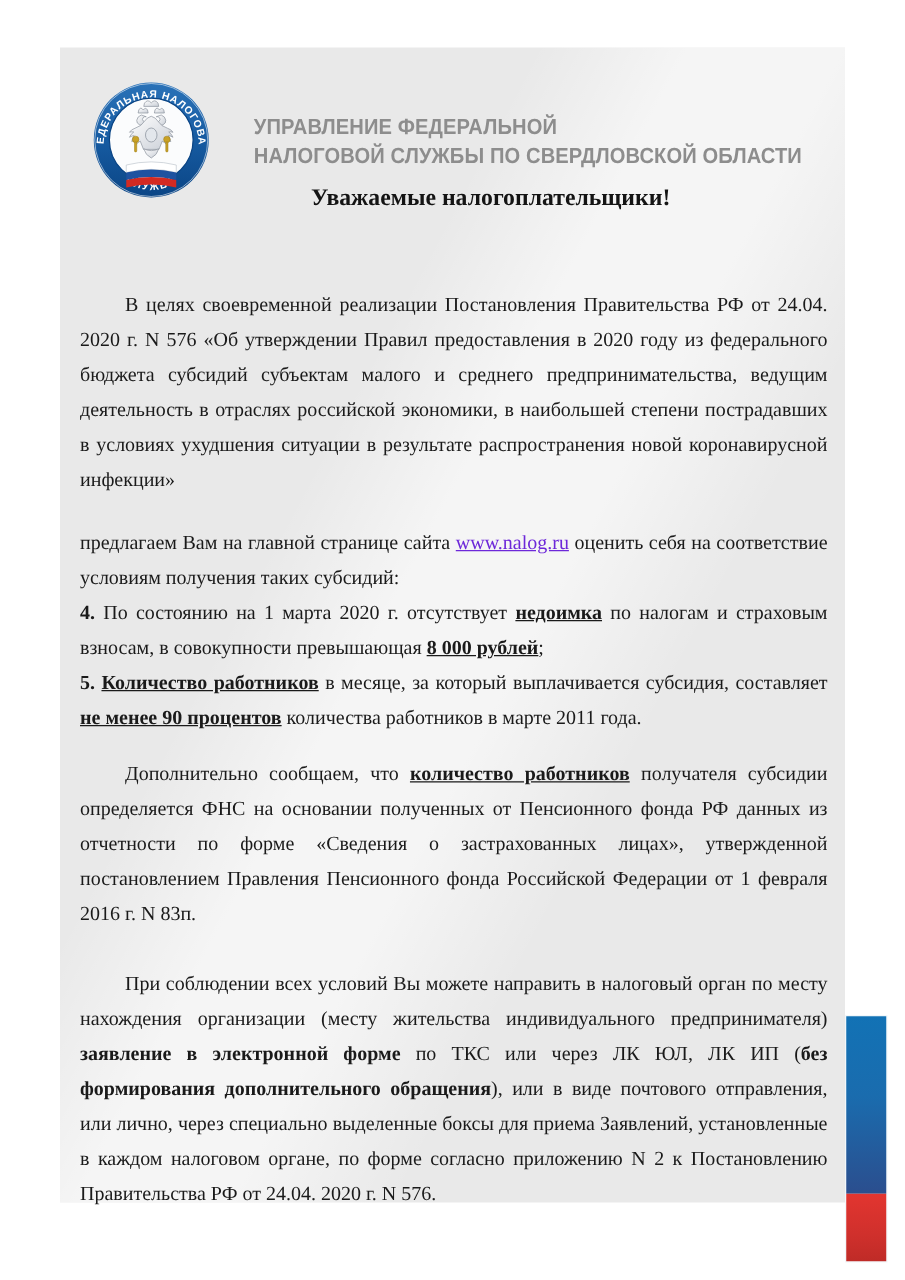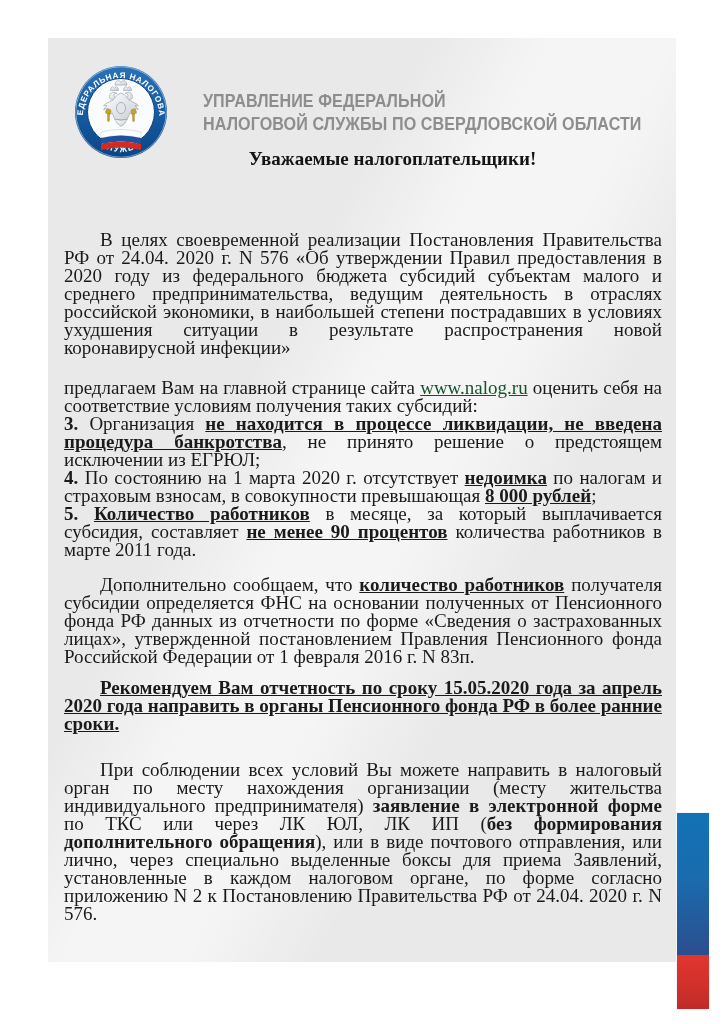--- a/index.html
+++ b/index.html
@@ -120,40 +120,40 @@
     font-weight: bold;
     font-size: 19px;
     color: #141414;
     padding-left: 62px;
   }
 
   
   .body {
     padding: 0 14px 0 16px;
     color: #1a1a1a;
-    font-size: 19px;
-    line-height: 18px;
+    font-size: 16px;
+    line-height: 28px;
     text-align: justify;
     text-justify: inter-word;
     margin-top: 48px;
   }
   .body p {
     margin: 0 0 0 0;
   }
   p.indent { text-indent: 36px; }
   p.gap-sm { margin-top: 13px; }
   p.gap-md { margin-top: 17px; }
   p.gap-lg { margin-top: 22px; }
   p.gap-xl { margin-top: 28px; }
 
   .bu { font-weight: bold; text-decoration: underline; }
   .b  { font-weight: bold; }
   .num { font-weight: bold; }
   a.link {
-    color: #14532d;
+    color: #6d28d9;
     text-decoration: underline;
   }
   p.allbold {
     font-weight: bold;
     text-decoration: underline;
   }
 
   
   .emblem svg { display: block; }
 </style>
@@ -243,27 +243,25 @@
     </div>
 
     <div class="body">
 
       <p class="indent gap-lg"><span>В целях своевременной реализации Постановления Правительства РФ от 24.04. 2020 г. N 576 «Об утверждении Правил предоставления в 2020 году из федерального бюджета субсидий субъектам малого и среднего предпринимательства, ведущим деятельность в отраслях российской экономики, в наибольшей степени пострадавших в условиях ухудшения ситуации в результате распространения новой коронавирусной инфекции»</span></p>
 
       <p class="gap-lg"><span>предлагаем Вам на главной странице сайта </span><a class="link" href="#">www.nalog.ru</a><span> оценить себя на соответствие условиям получения таких субсидий:</span></p>
 
 
 
-      <p><span class="num">3.</span><span> Организация </span><span class="bu">не находится в процессе ликвидации, не введена процедура банкротства</span><span>, не принято решение о предстоящем исключении из ЕГРЮЛ;</span></p>
 
       <p><span class="num">4.</span><span> По состоянию на 1 марта 2020 г. отсутствует </span><span class="bu">недоимка</span><span> по налогам и страховым взносам, в совокупности превышающая </span><span class="bu">8 000 рублей</span><span>;</span></p>
 
       <p><span class="num">5.</span><span> </span><span class="bu">Количество работников</span><span> в месяце, за который выплачивается субсидия, составляет </span><span class="bu">не менее 90 процентов</span><span> количества работников в марте 2011 года.</span></p>
 
       <p class="indent gap-md"><span>Дополнительно сообщаем, что </span><span class="bu">количество работников</span><span> получателя субсидии определяется ФНС на основании полученных от Пенсионного фонда РФ данных из отчетности по форме «Сведения о застрахованных лицах», утвержденной постановлением Правления Пенсионного фонда Российской Федерации от 1 февраля 2016 г. N 83п.</span></p>
 
-      <p class="indent allbold gap-sm">Рекомендуем Вам отчетность по сроку 15.05.2020 года за апрель 2020 года направить в органы Пенсионного фонда РФ в более ранние сроки.</p>
 
       <p class="indent gap-xl"><span>При соблюдении всех условий Вы можете направить в налоговый орган по месту нахождения организации (месту жительства индивидуального предпринимателя) </span><span class="b">заявление в электронной форме</span><span> по ТКС или через ЛК ЮЛ, ЛК ИП </span><span>(</span><span class="b">без формирования дополнительного обращения</span><span>), или в виде почтового отправления, или лично, через специально выделенные боксы для приема Заявлений, установленные в каждом налоговом органе, по форме согласно приложению N 2 к Постановлению Правительства РФ от 24.04. 2020 г. N 576.</span></p>
 
     </div>
   </div>
 </div>
 
 </body></html>

